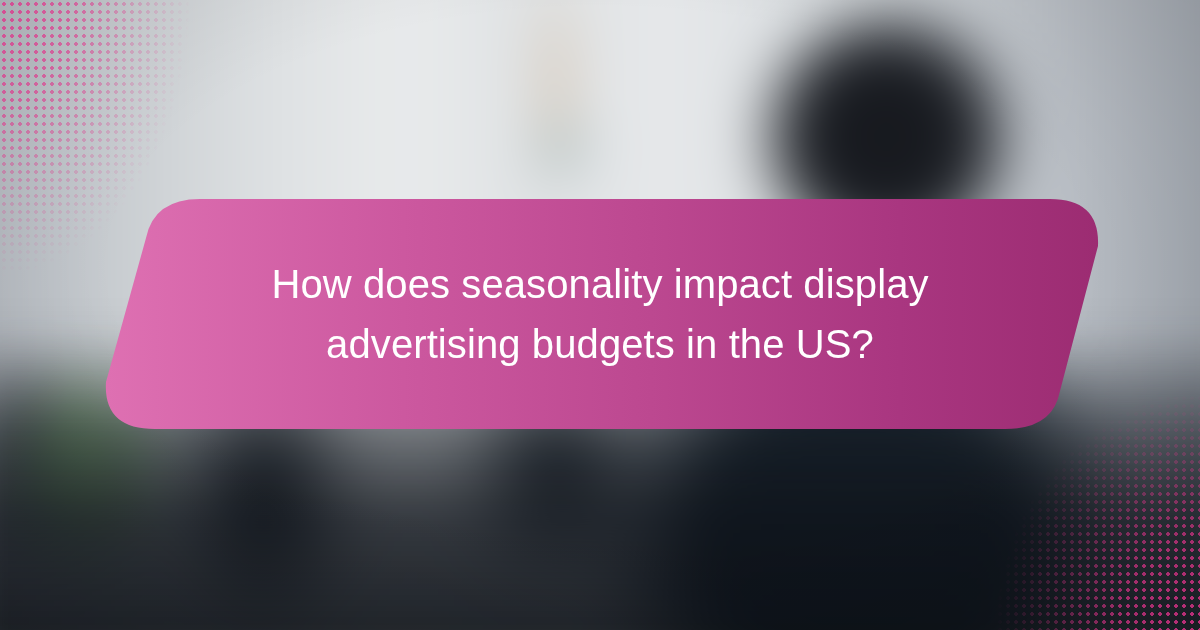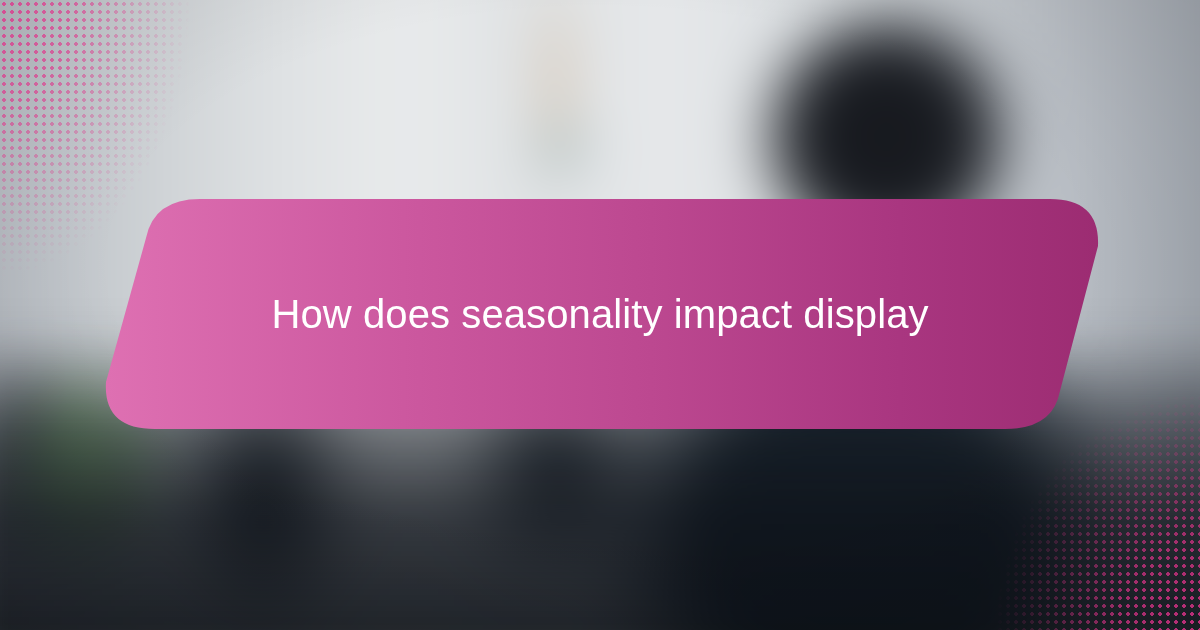--- a/index.html
+++ b/index.html
@@ -165,16 +165,17 @@
           Q 1053,233 1005,233
           L 155,233
           Q 103,233 106,186
           L 146,42
           Q 154,3 200,3
           Z" fill="url(#bannerGrad)"></path>
     </svg>
 
     <div class="banner-text">
       <span class="banner-line">How does seasonality impact display</span>
+      <span class="banner-line">advertising budgets in the US?</span>
     </div>
   </div>
 
 </div>
 
 </body></html>

